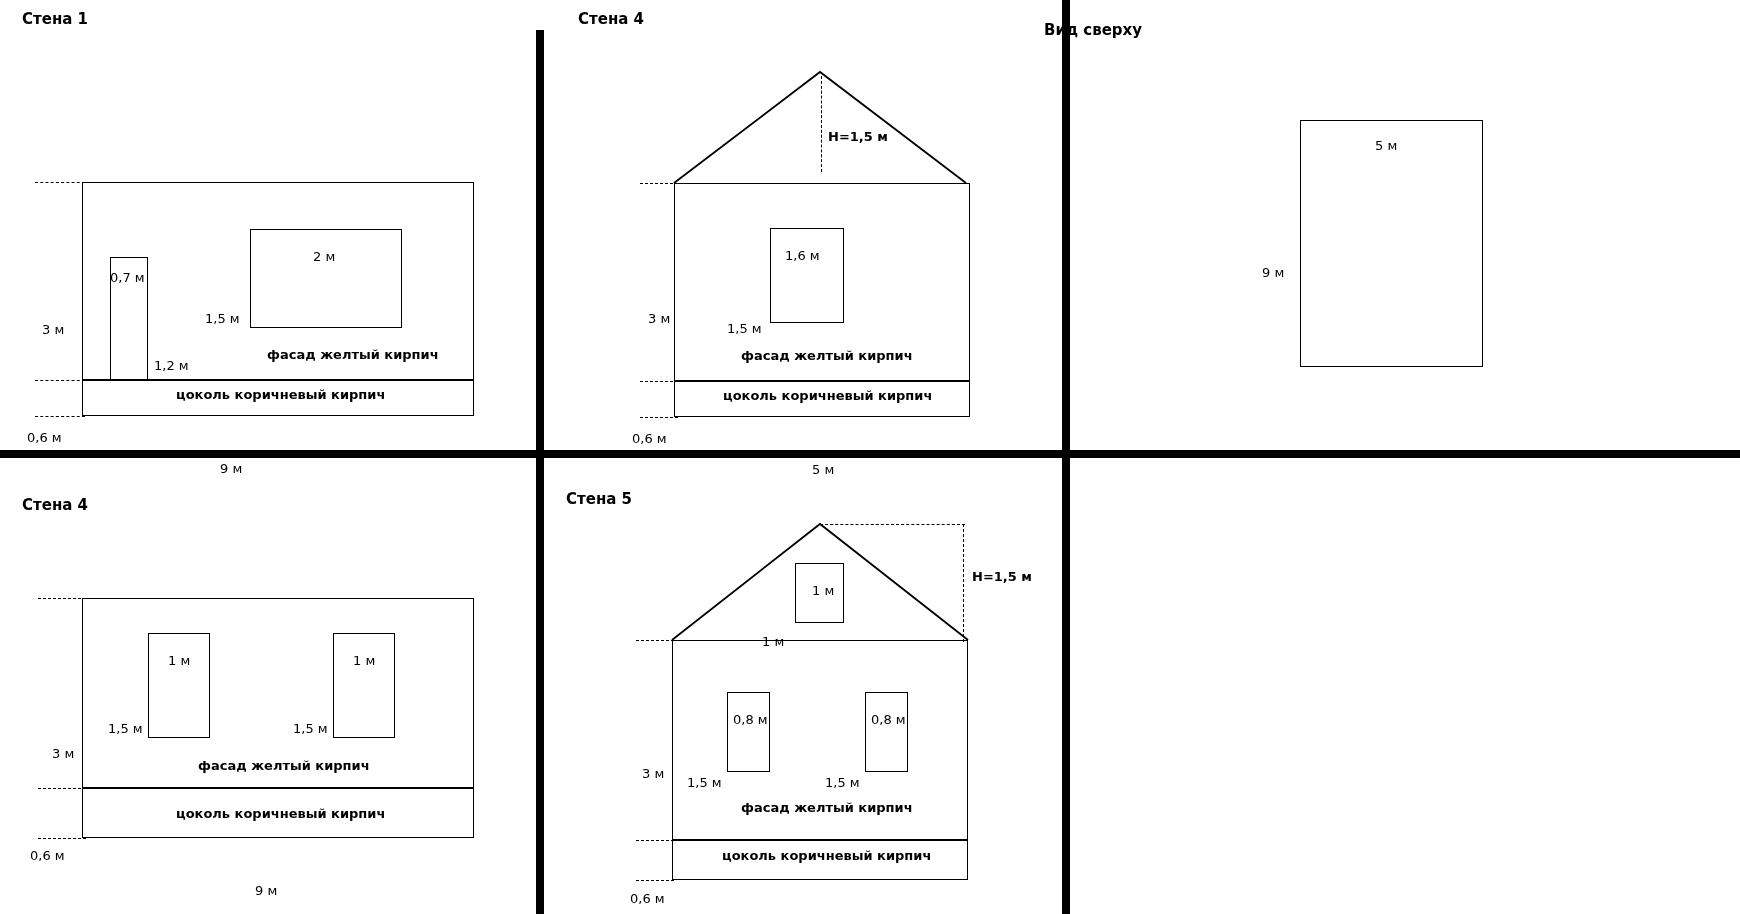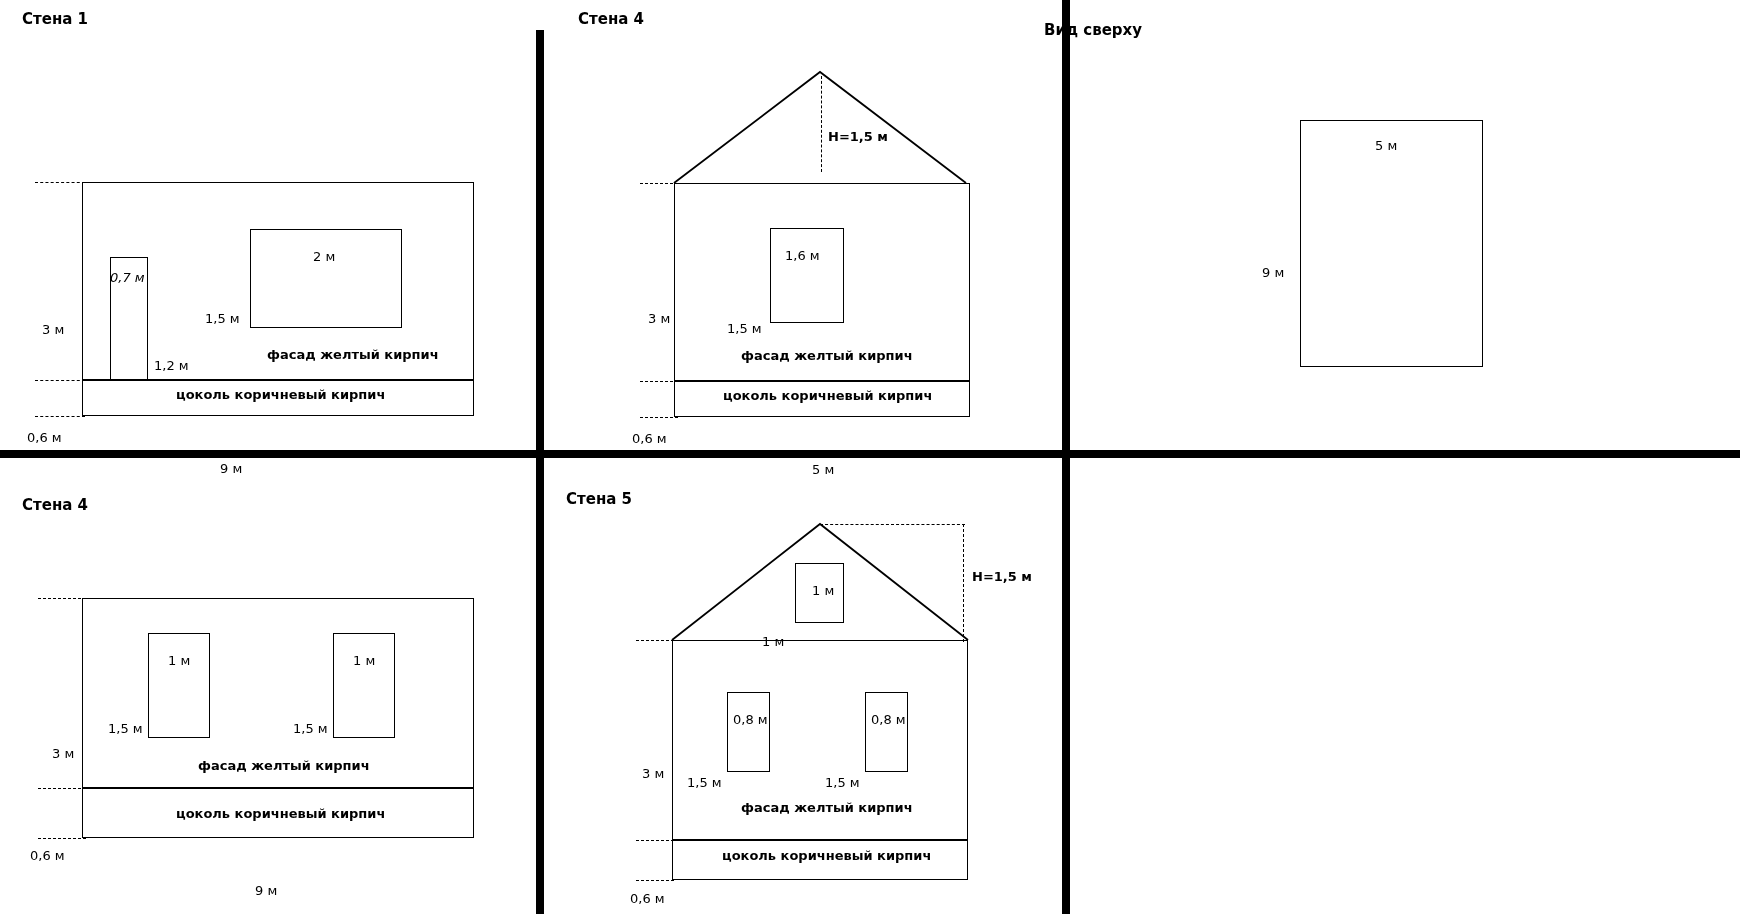--- a/index.html
+++ b/index.html
@@ -90,21 +90,21 @@
 
     <div class="box" style="left:250px; top:229px; width:152px; height:99px;"></div>
 
     <div class="dash-h" style="left:35px; top:182px; width:50px;"></div>
     <div class="dash-h" style="left:35px; top:380px; width:50px;"></div>
     <div class="dash-h" style="left:35px; top:416px; width:50px;"></div>
 
     <div class="lbl" style="left:42px; top:282px;">3 м</div>
     <div class="lbl" style="left:27px; top:390px;">0,6 м</div>
     <div class="lbl" style="left:220px; top:421px;">9 м</div>
-    <div class="lbl" style="left:110px; top:230px;font-style:italic;">0,7 м</div>
+    <div class="lbl" style="left:110px; top:230px;">0,7 м</div>
     <div class="lbl" style="left:154px; top:318px;">1,2 м</div>
     <div class="lbl" style="left:313px; top:209px;">2 м</div>
     <div class="lbl" style="left:205px; top:271px;">1,5 м</div>
     <div class="lbl-b" style="left:267px; top:347px;">фасад желтый кирпич</div>
     <div class="lbl-b" style="left:176px; top:387px;">цоколь коричневый кирпич</div>
   </div>
 
   <div>
 
     <svg class="roof" style="left:672px; top:70px; width:300px; height:115px;">

